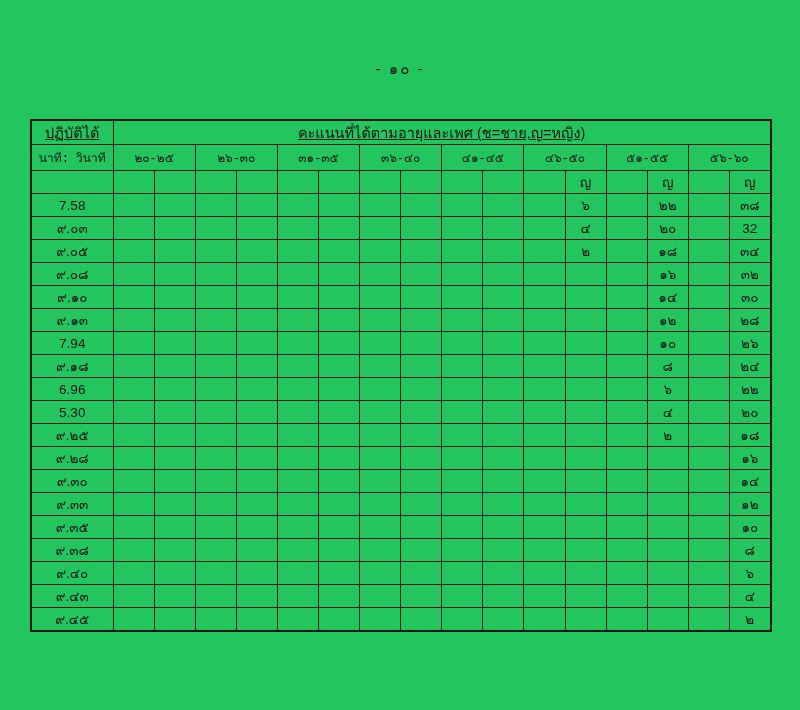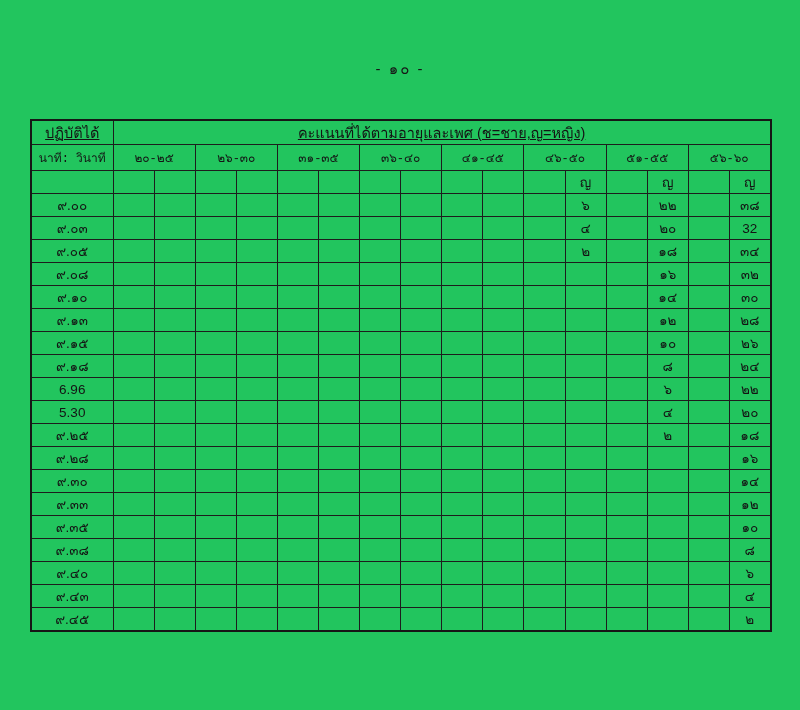--- a/index.html
+++ b/index.html
@@ -111,21 +111,21 @@
           <th></th>
           <th>ญ</th>
           <th></th>
           <th>ญ</th>
           <th></th>
           <th>ญ</th>
         </tr>
     </thead>
     <tbody id="data-body">
         <tr>
-          <td class="c1">๙.๐๐</td>
+          <td class="c1">7.58</td>
           <td></td>
           <td></td>
           <td></td>
           <td></td>
           <td></td>
           <td></td>
           <td></td>
           <td></td>
           <td></td>
           <td></td>
@@ -225,21 +225,21 @@
           <td></td>
           <td></td>
           <td></td>
           <td></td>
           <td></td>
           <td>๑๒</td>
           <td></td>
           <td>๒๘</td>
         </tr>
         <tr>
-          <td class="c1">๙.๑๕</td>
+          <td class="c1">7.94</td>
           <td></td>
           <td></td>
           <td></td>
           <td></td>
           <td></td>
           <td></td>
           <td></td>
           <td></td>
           <td></td>
           <td></td>

